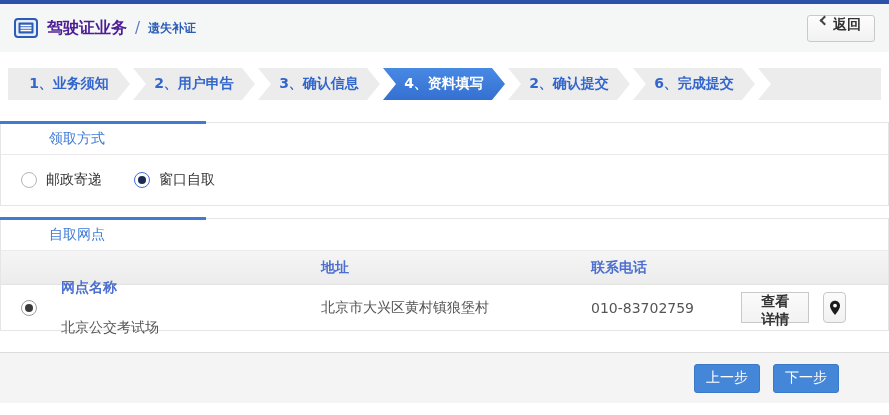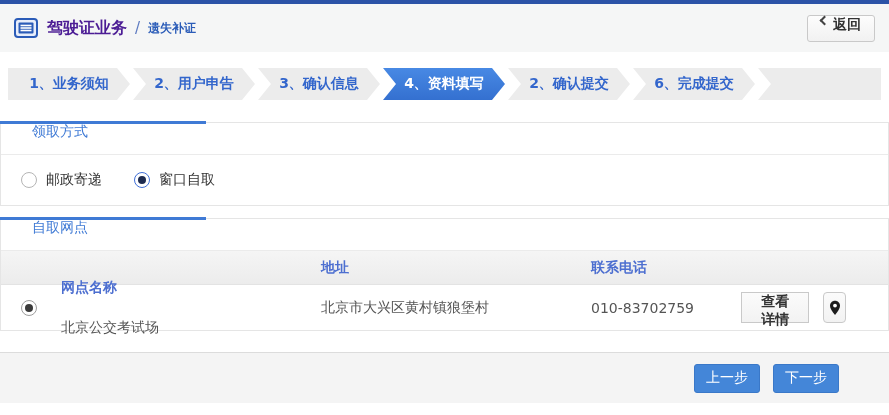--- a/index.html
+++ b/index.html
@@ -41,21 +41,21 @@
     clip-path:polygon(0 0, 100% 0, 100% 100%, 0 100%, 13px 50%);
   }
   
   .panel { border:1px solid #e5e5e5; position:relative; background:#fff; }
   .panel.p1 { margin-top:22px; }
   .panel.p2 { margin-top:12px; }
   .panel::before {
     content:""; position:absolute; top:-2px; left:-1px; width:206px; height:3px; background:#3f7ad5;
   }
   .panel-title-row {
-    height:32px; display:flex; padding-left:31px;
+    height:32px; display:flex; align-items:center; padding-left:48px;
     border-bottom:1px solid #ebebeb;
   }
   .panel-title { color:#3f7ad5; font-size:14px; }
   
   .option-row { height:50px; display:flex; align-items:center; padding-left:20px; }
   .option { display:flex; align-items:center; margin-right:32px; cursor:pointer; }
   .radio {
     width:16px; height:16px; border-radius:50%; background:#fff; border:1px solid #b5b5b5;
     display:inline-flex; align-items:center; justify-content:center; margin-right:9px; flex:0 0 auto;
   }

